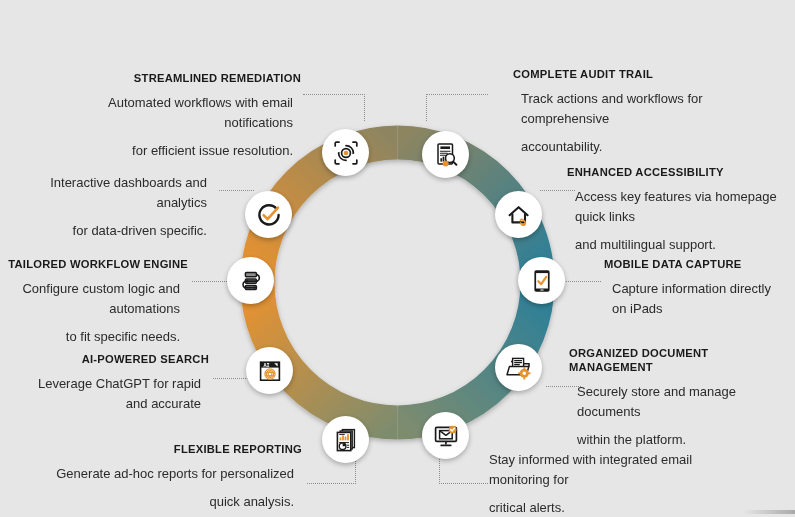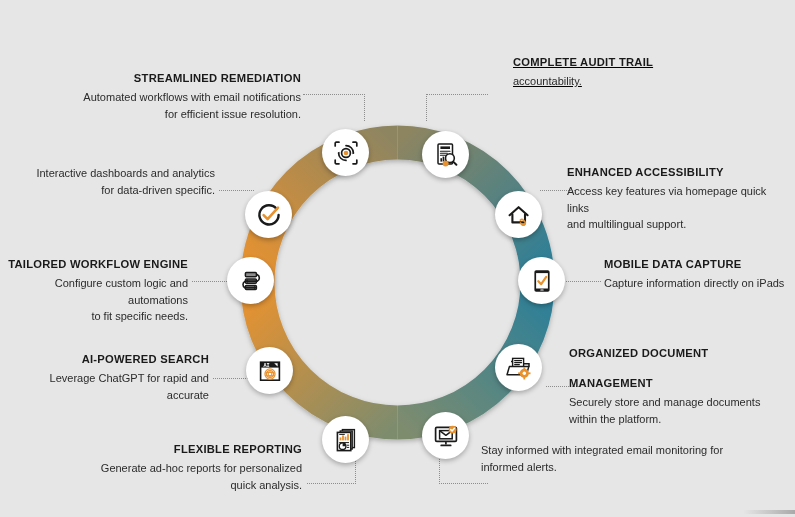--- a/index.html
+++ b/index.html
@@ -26,21 +26,21 @@
   .node svg{display:block;}
 
   
   .blk{position:absolute;}
   .blk .ttl{
     font-size:11.2px;font-weight:bold;color:#1a1a1a;
     letter-spacing:.25px;line-height:1.25;margin:0 0 4px 0;
     text-transform:uppercase;
   }
   .blk .dsc{
-    font-size:11px;color:#2b2b2b;line-height:1.52;margin:0;
+    font-size:13px;color:#2b2b2b;line-height:1.52;margin:8px;
   }
   .ra{text-align:right;}
   .la{text-align:left;}
 
   
   .dot-h{position:absolute;height:0;border-top:1.6px dotted #8d8d8d;}
   .dot-v{position:absolute;width:0;border-left:1.6px dotted #8d8d8d;}
 
   
   .artifact{position:absolute;right:0;bottom:3px;width:52px;height:4px;
@@ -266,22 +266,23 @@
       <path d="M18.8 7.6 L20.1 8.9 L22.4 6.2" fill="none" stroke="#ffffff" stroke-width="1.5" stroke-linecap="round" stroke-linejoin="round"></path>
     </svg>
   </div>
 
   <div class="blk ra" style="left:36px;top:71px;width:265px;">
     <p class="ttl">STREAMLINED REMEDIATION</p>
     <p class="dsc">Automated workflows with email notifications</p>
     <p class="dsc">for efficient issue resolution.</p>
   </div>
 
-  <div class="blk la" style="left:513px;top:55px;width:262px;text-decoration:underline;">
+  <div class="blk la" style="left:513px;top:67px;width:262px;">
     <p class="ttl">COMPLETE AUDIT TRAIL</p>
+    <p class="dsc">Track actions and workflows for comprehensive</p>
     <p class="dsc">accountability.</p>
   </div>
 
   <div class="blk ra" style="left:10px;top:165px;width:205px;">
     <p class="dsc">Interactive dashboards and analytics</p>
     <p class="dsc">for data-driven specific.</p>
   </div>
 
   <div class="blk la" style="left:567px;top:165px;width:222px;">
     <p class="ttl">ENHANCED ACCESSIBILITY</p>
@@ -299,31 +300,31 @@
     <p class="ttl">MOBILE DATA CAPTURE</p>
     <p class="dsc">Capture information directly on iPads</p>
   </div>
 
   <div class="blk ra" style="left:8px;top:352px;width:201px;">
     <p class="ttl">AI-POWERED SEARCH</p>
     <p class="dsc">Leverage ChatGPT for rapid and accurate</p>
   </div>
 
   <div class="blk la" style="left:569px;top:346px;width:220px;">
-    <p class="ttl" style="margin-bottom:16px;">ORGANIZED DOCUMENT</p>
+    <p class="ttl" style="margin-bottom:0;">ORGANIZED DOCUMENT</p>
     <p class="ttl">MANAGEMENT</p>
     <p class="dsc">Securely store and manage documents</p>
     <p class="dsc">within the platform.</p>
   </div>
 
   <div class="blk ra" style="left:40px;top:442px;width:262px;">
     <p class="ttl">FLEXIBLE REPORTING</p>
     <p class="dsc">Generate ad-hoc reports for personalized</p>
     <p class="dsc">quick analysis.</p>
   </div>
 
   <div class="blk la" style="left:481px;top:442px;width:275px;">
     <p class="dsc">Stay informed with integrated email monitoring for</p>
-    <p class="dsc">informed alerts.</p>
+    <p class="dsc">critical alerts.</p>
   </div>
 
   <div class="artifact"></div>
 </div>
 
 </body></html>

